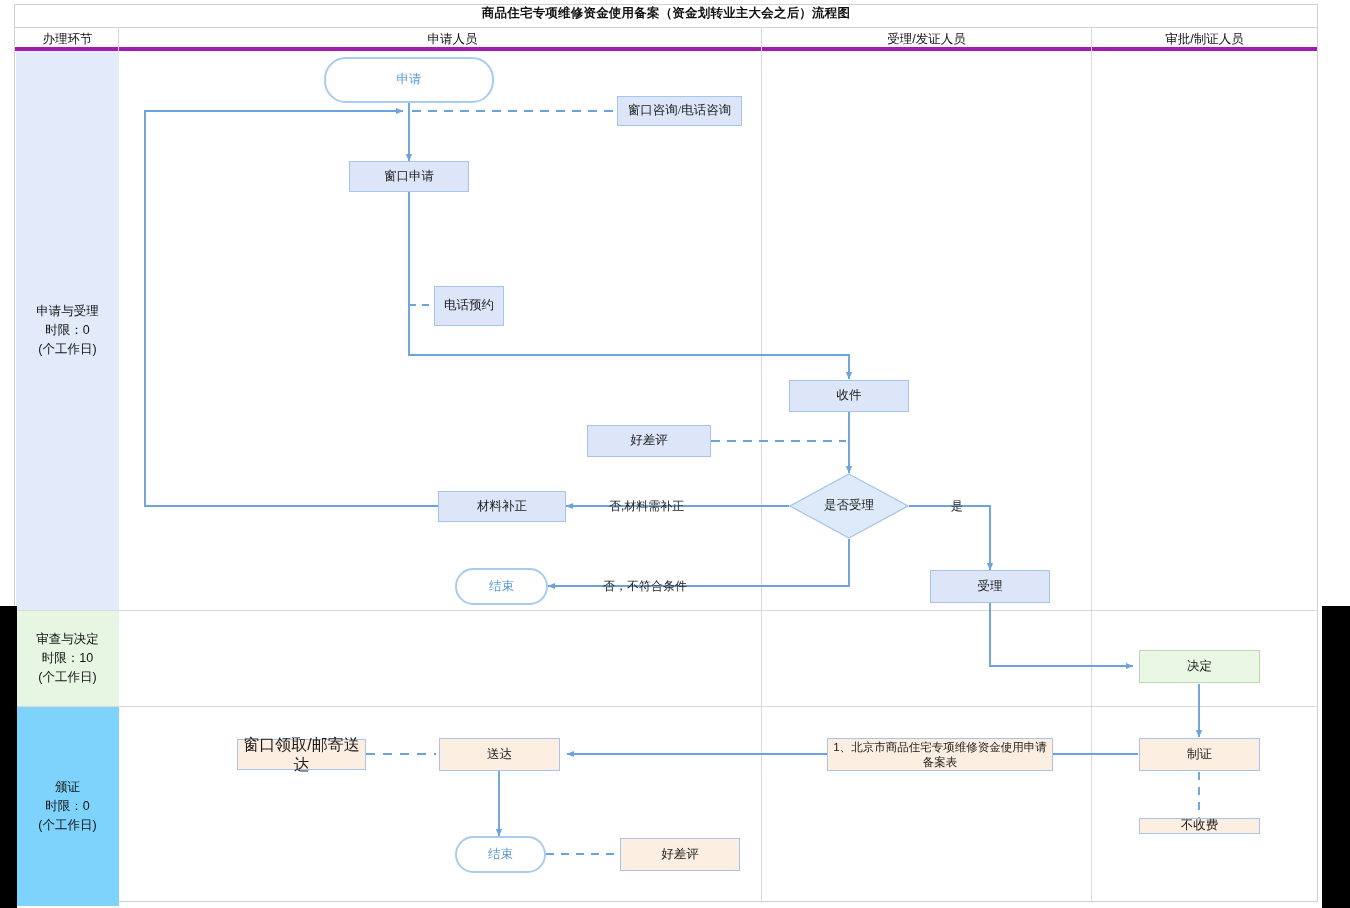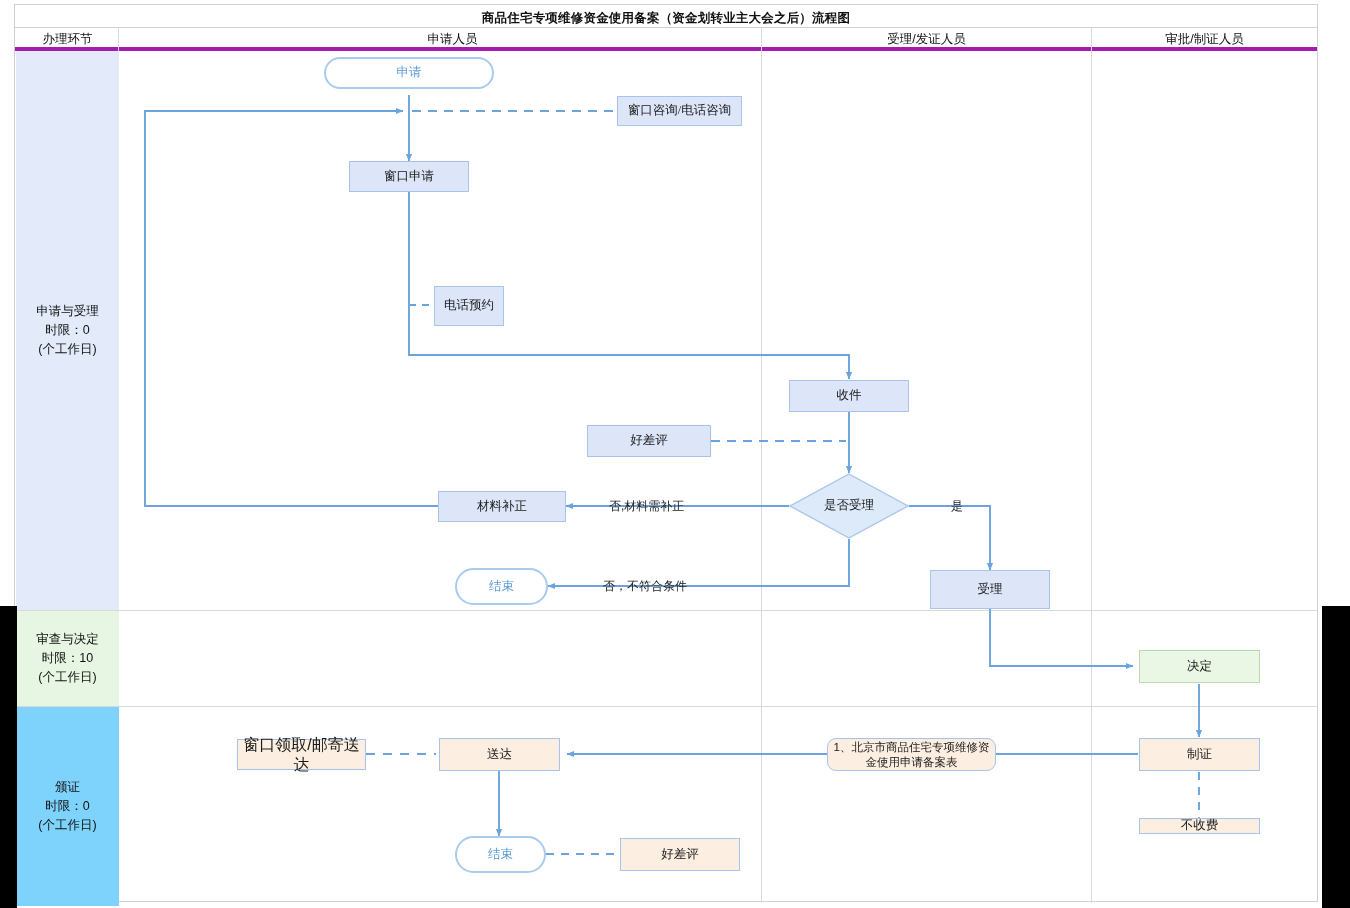--- a/index.html
+++ b/index.html
@@ -13,21 +13,21 @@
   #bar-left{left:0;top:606px;width:17px;height:302px;}
   #bar-right{left:1322px;top:606px;width:28px;height:302px;}
 
   
   #sheet{position:absolute;left:14px;top:4px;width:1304px;height:898px;
          border:1px solid #d0d0d0;box-sizing:border-box;background:#fff;}
   .vline{position:absolute;top:0;width:1px;background:#d9d9d9;}
   .hline{position:absolute;left:0;right:0;height:1px;background:#d9d9d9;}
 
   #title-bar{position:absolute;left:0;top:0;right:0;height:23px;
-    display:flex;align-items:flex-end;justify-content:center;
+    display:flex;align-items:flex-start;justify-content:center;
     border-bottom:1px solid #d0d0d0;box-sizing:border-box;background:#fff;}
   #title-bar .t{font-size:12.5px;font-weight:bold;color:#111;letter-spacing:.2px;}
 
   #head-row{position:absolute;left:0;top:23px;right:0;height:23px;
     border-bottom:4px solid #a21caf;box-sizing:border-box;background:#fff;}
   .head-cell{position:absolute;top:0;height:22px;display:flex;align-items:center;
     justify-content:center;font-size:12.5px;color:#111;}
 
   
   .stage{position:absolute;left:1px;display:flex;flex-direction:column;
@@ -136,21 +136,21 @@
     <path d="M1199,772 L1199,818" stroke-dasharray="8,7"></path>
 
     <path d="M366,754 L436,754" stroke-dasharray="9,8"></path>
 
     <path d="M499,771 L499,836" marker-end="url(#ah)"></path>
 
     <path d="M546,854 L617,854" stroke-dasharray="8,7"></path>
   </g>
 </svg>
 
-<div class="node n-term" style="left:324px;top:57px;width:170px;height:32px;">申请</div>
+<div class="node n-term" style="left:324px;top:57px;width:170px;height:46px;">申请</div>
 
 <div class="node n-blue" style="left:617px;top:96px;width:125px;height:30px;">窗口咨询/电话咨询</div>
 
 <div class="node n-blue" style="left:349px;top:161px;width:120px;height:31px;">窗口申请</div>
 
 <div class="node n-blue" style="left:434px;top:286px;width:70px;height:40px;">电话预约</div>
 
 <div class="node n-blue" style="left:789px;top:380px;width:120px;height:32px;">收件</div>
 
 <div class="node n-blue" style="left:587px;top:425px;width:124px;height:32px;">好差评</div>
@@ -159,29 +159,29 @@
   <svg class="dia-svg" width="120" height="66" viewBox="0 0 120 66" xmlns="http://www.w3.org/2000/svg">
     <polygon points="60,1 119,33 60,65 1,33" fill="#ddeaf9" stroke="#a8c4e8" stroke-width="1.3"></polygon>
   </svg>
   <span class="dia-txt">是否受理</span>
 </div>
 
 <div class="node n-blue" style="left:438px;top:491px;width:128px;height:31px;">材料补正</div>
 
 <div class="node n-term" style="left:455px;top:568px;width:93px;height:37px;">结束</div>
 
-<div class="node n-blue" style="left:930px;top:570px;width:120px;height:39px;">受理</div>
+<div class="node n-blue" style="left:930px;top:570px;width:120px;height:33px;">受理</div>
 
 <div class="node n-green" style="left:1139px;top:650px;width:121px;height:33px;">决定</div>
 
 <div class="node n-peach" style="left:1139px;top:738px;width:121px;height:33px;">制证</div>
 
 <div class="node n-peach" style="left:1139px;top:818px;width:121px;height:16px;">不收费</div>
 
-<div class="node n-peach" style="left:827px;top:738px;width:169px;height:33px;font-size:11.5px;border-radius:9px;">1、北京市商品住宅专项维修资金使用申请备案表</div>
+<div class="node n-peach" style="left:827px;top:738px;width:226px;height:33px;font-size:11.5px;">1、北京市商品住宅专项维修资金使用申请备案表</div>
 
 <div class="node n-peach" style="left:439px;top:738px;width:121px;height:33px;">送达</div>
 
 <div class="node n-peach" style="left:237px;top:739px;width:129px;height:31px;font-size:16px;">窗口领取/邮寄送达</div>
 
 <div class="node n-term" style="left:455px;top:836px;width:91px;height:37px;">结束</div>
 
 <div class="node n-peach" style="left:620px;top:838px;width:120px;height:33px;">好差评</div>
 
 <div class="elabel" style="left:609px;top:498px;">否,材料需补正</div>

